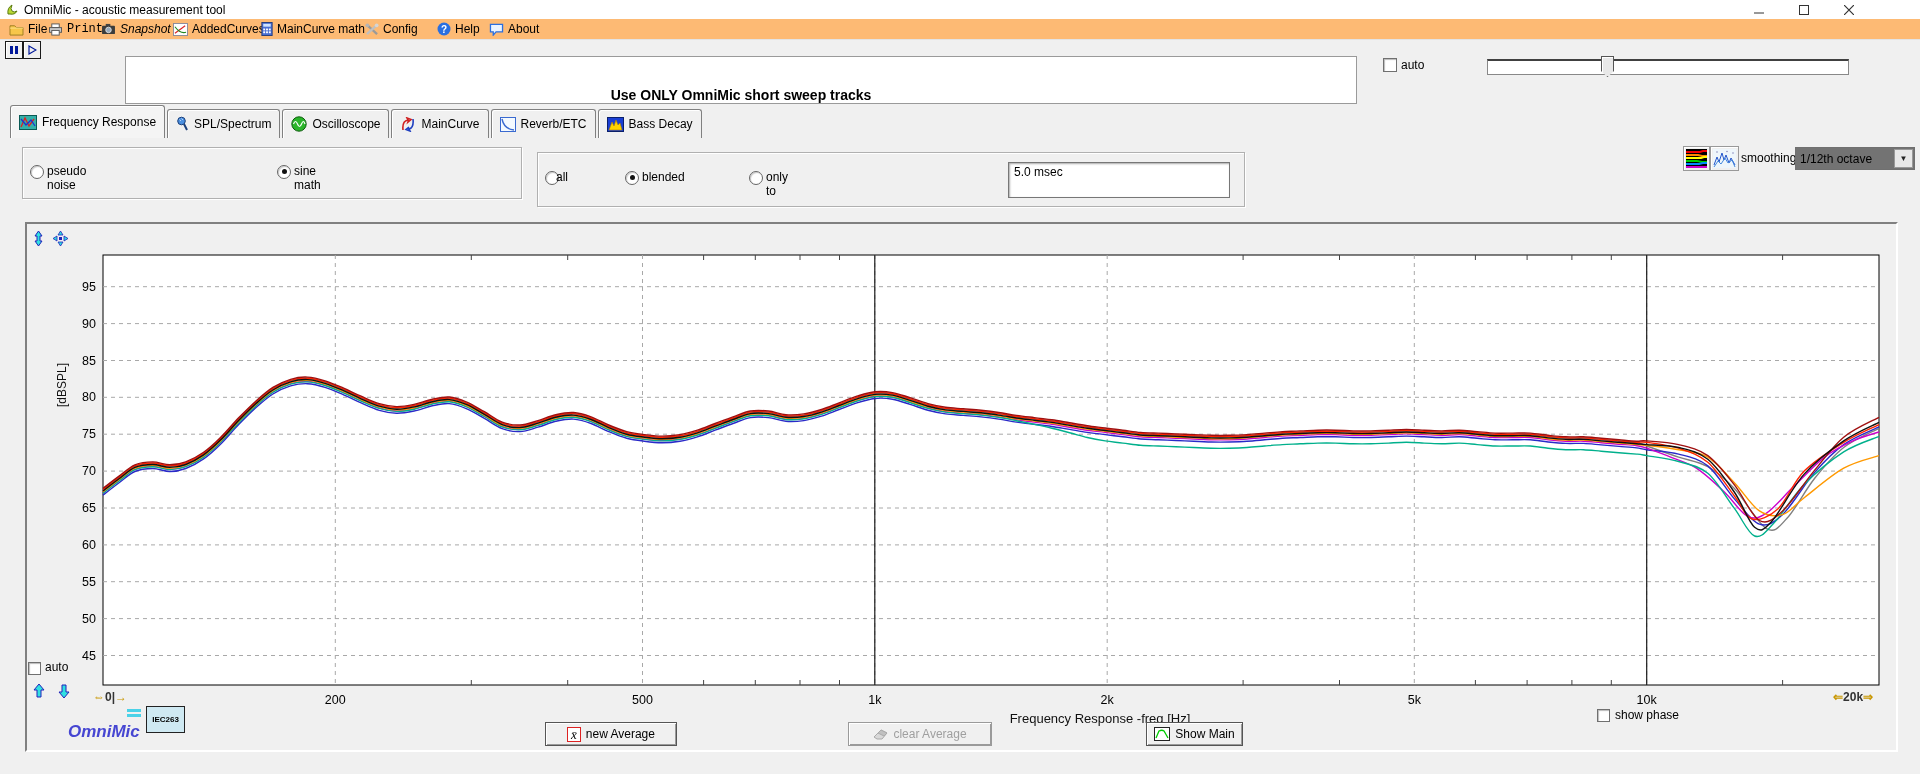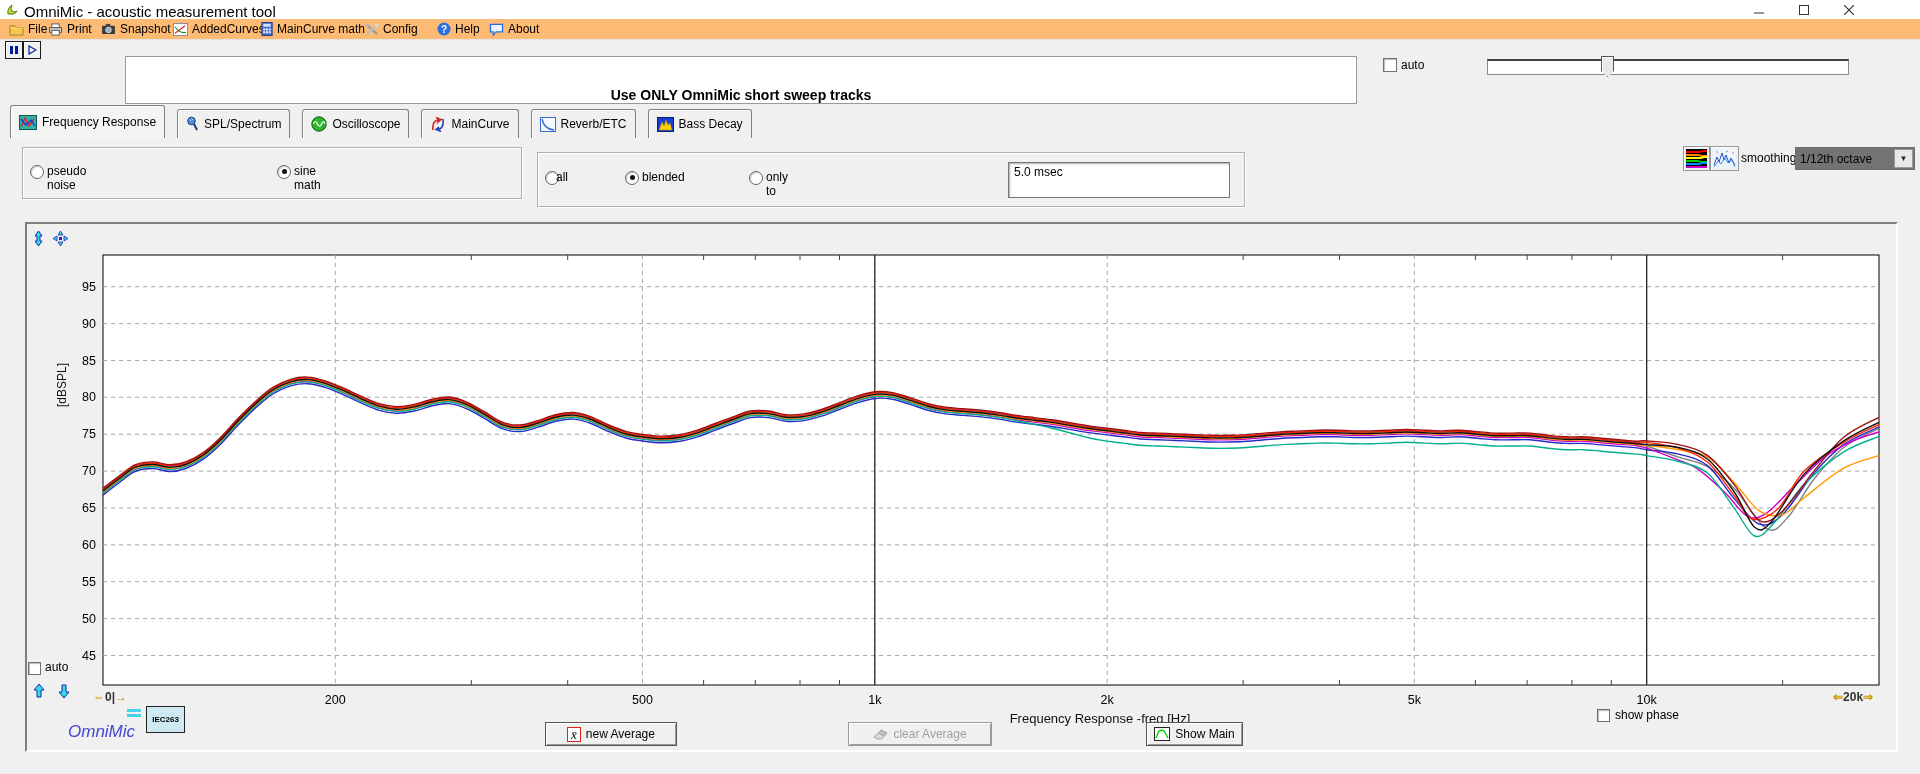--- a/index.html
+++ b/index.html
@@ -1,21 +1,21 @@
 <!DOCTYPE html>
 <html><head>
 <meta charset="utf-8">
 <style>
   html,body{margin:0;padding:0;background:#d4d0c8;}
   #root{position:relative;width:1920px;height:774px;background:#f0f0f0;overflow:hidden;
         font-family:"Liberation Sans",sans-serif;font-size:12px;color:#000;}
   .abs{position:absolute;}
   
   .titlebar{left:0;top:0;width:1920px;height:19px;background:#ffffff;}
-  .title-text{left:24px;top:3px;font-size:15px;}
+  .title-text{left:24px;top:3px;font-size:12px;}
   .winbtn{top:0;width:45px;height:19px;display:flex;align-items:center;justify-content:center;color:#333;font-size:11px;}
   
   .menubar{left:0;top:19px;width:1920px;height:20px;background:#fdba74;border-bottom:1px solid #e3e3e3;}
   .menuitem{position:absolute;top:1px;height:18px;display:flex;align-items:center;gap:4px;padding:0 3px;}
   .menuitem span{font-size:12px;}
   
   .tbtn{width:16px;height:16px;background:#f0f0f0;border:1px solid #1a1a1a;box-shadow:inset 1px 1px 0 #fff;
         display:flex;align-items:center;justify-content:center;}
   
   .banner{left:125px;top:56px;width:1230px;height:46px;background:#fff;border:1px solid #9a9a9a;
@@ -27,21 +27,21 @@
   .radio.sel::after{content:"";display:block;width:5px;height:5px;border-radius:50%;background:#111;margin:3px auto;}
   .lbl{font-size:12px;}
   
   .slider-ch{left:1487px;top:59px;width:360px;height:13px;background:#fff;border:1px solid #888;
              border-top:2px solid #404040;}
   .slider-th{left:1601px;top:56px;width:11px;height:19px;background:#e8e8e8;border:1px solid #555;
              box-shadow:inset 1px 1px 0 #fff;clip-path:polygon(0 0,100% 0,100% 72%,50% 100%,0 72%);}
   
   .tabbar{left:10px;top:106px;height:32px;display:flex;align-items:flex-end;}
   .tab{height:28px;background:#f0f0f0;border:1px solid #808080;border-bottom:none;border-radius:3px 3px 0 0;
-       box-shadow:inset 1px 1px 0 #fff;display:flex;align-items:center;gap:5px;padding:0 8px;margin-right:12px;}
+       box-shadow:inset 1px 1px 0 #fff;display:flex;align-items:center;gap:5px;padding:0 8px;margin-right:2px;}
   .tab.active{height:32px;background:#f4f4f4;position:relative;z-index:2;}
   .tab span{font-size:12px;white-space:nowrap;}
   
   .group{border:1px solid #b0b0b0;box-shadow:inset 1px 1px 0 #fff,1px 1px 0 #fff;background:#f0f0f0;}
   .msecbox{left:1008px;top:162px;width:222px;height:36px;background:#fff;border:1px solid #777;
            box-shadow:inset 1px 1px 2px #aaa;font-size:12px;padding:2px 5px;box-sizing:border-box;}
   
   .combo{left:1795px;top:147px;width:118px;height:21px;background:#737373;border:1px solid #707070;display:flex;align-items:center;}
   .combo .val{flex:1;padding-left:4px;font-size:12px;white-space:nowrap;}
   .combo .arrow{width:17px;height:17px;margin:1px;background:#e8e8e8;border:1px solid #999;
@@ -53,21 +53,21 @@
   
   .fbtn{height:22px;background:#f0f0f0;border:1px solid #555;box-shadow:inset 1px 1px 0 #fff,inset -1px -1px 0 #9a9a9a;
         display:flex;align-items:center;justify-content:center;gap:5px;font-size:12px;}
   .fbtn.disabled{color:#9f9f9f;border-color:#9a9a9a;}
   .xbar{font-family:"Liberation Serif",serif;font-style:italic;font-size:13px;border:1px solid #d22;
         padding:0 3px;background:#fff;line-height:13px;}
   .gold{color:#c89600;font-weight:bold;}
   .dark{color:#333;font-weight:bold;}
   .badge{left:146px;top:706px;width:37px;height:25px;background:#cfe9f2;border:1px solid #222;
          display:flex;align-items:center;justify-content:center;font-size:8px;font-weight:bold;}
-  .brand{left:68px;top:722px;font-size:17px;font-style:italic;font-weight:normal;color:#4646d2;}
+  .brand{left:68px;top:722px;font-size:17px;font-style:italic;font-weight:bold;color:#4646d2;}
   svg{display:block;}
 </style>
 </head>
 <body>
 
 <div id="root">
 
   <div class="abs titlebar">
     <svg class="abs" style="left:6px;top:3px" width="13" height="13" viewBox="0 0 13 13">
       <path d="M2 11 Q1 5 6 2 Q4 6 6 8 Q8 10 11 8 Q9 12 4 11 Z" fill="#b8d832" stroke="#5a7a10" stroke-width="1"></path>
@@ -93,31 +93,31 @@
   <div class="abs menubar" id="menubar">
       <div class="menuitem" style="left: 6px;">
         <span>
           <svg width="15" height="13" viewBox="0 0 16 14">
             <path d="M1 3 h5 l2 2 h7 v8 H1 Z" fill="#f7c64a" stroke="#9a7b1f"></path>
             <path d="M1 5 h14 v1 H1 Z" fill="#fde28a"></path>
           </svg>
         </span>
         <span>File</span>
       </div>
-      <div class="menuitem" style="left: 45px;">
+      <div class="menuitem" style="left: 45px; font-family: Liberation Mono, monospace;">
         <span>
           <svg width="15" height="13" viewBox="0 0 16 14">
             <rect x="4" y="1" width="8" height="4" fill="#fff" stroke="#555"></rect>
             <rect x="1.5" y="5" width="13" height="5" fill="#c9c9c9" stroke="#555"></rect>
             <rect x="4" y="8" width="8" height="5" fill="#fff" stroke="#555"></rect>
           </svg>
         </span>
         <span>Print</span>
       </div>
-      <div class="menuitem" style="left: 98px;">
+      <div class="menuitem" style="left: 98px; font-style: italic;">
         <span>
           <svg width="15" height="12" viewBox="0 0 16 13">
             <rect x="5" y="1" width="5" height="3" fill="#444"></rect>
             <rect x="1" y="3" width="14" height="9" rx="1" fill="#3c3c3c"></rect>
             <circle cx="8" cy="7.5" r="3" fill="#9ab" stroke="#ddd"></circle>
           </svg>
         </span>
         <span>Snapshot</span>
       </div>
       <div class="menuitem" style="left: 170px;">

